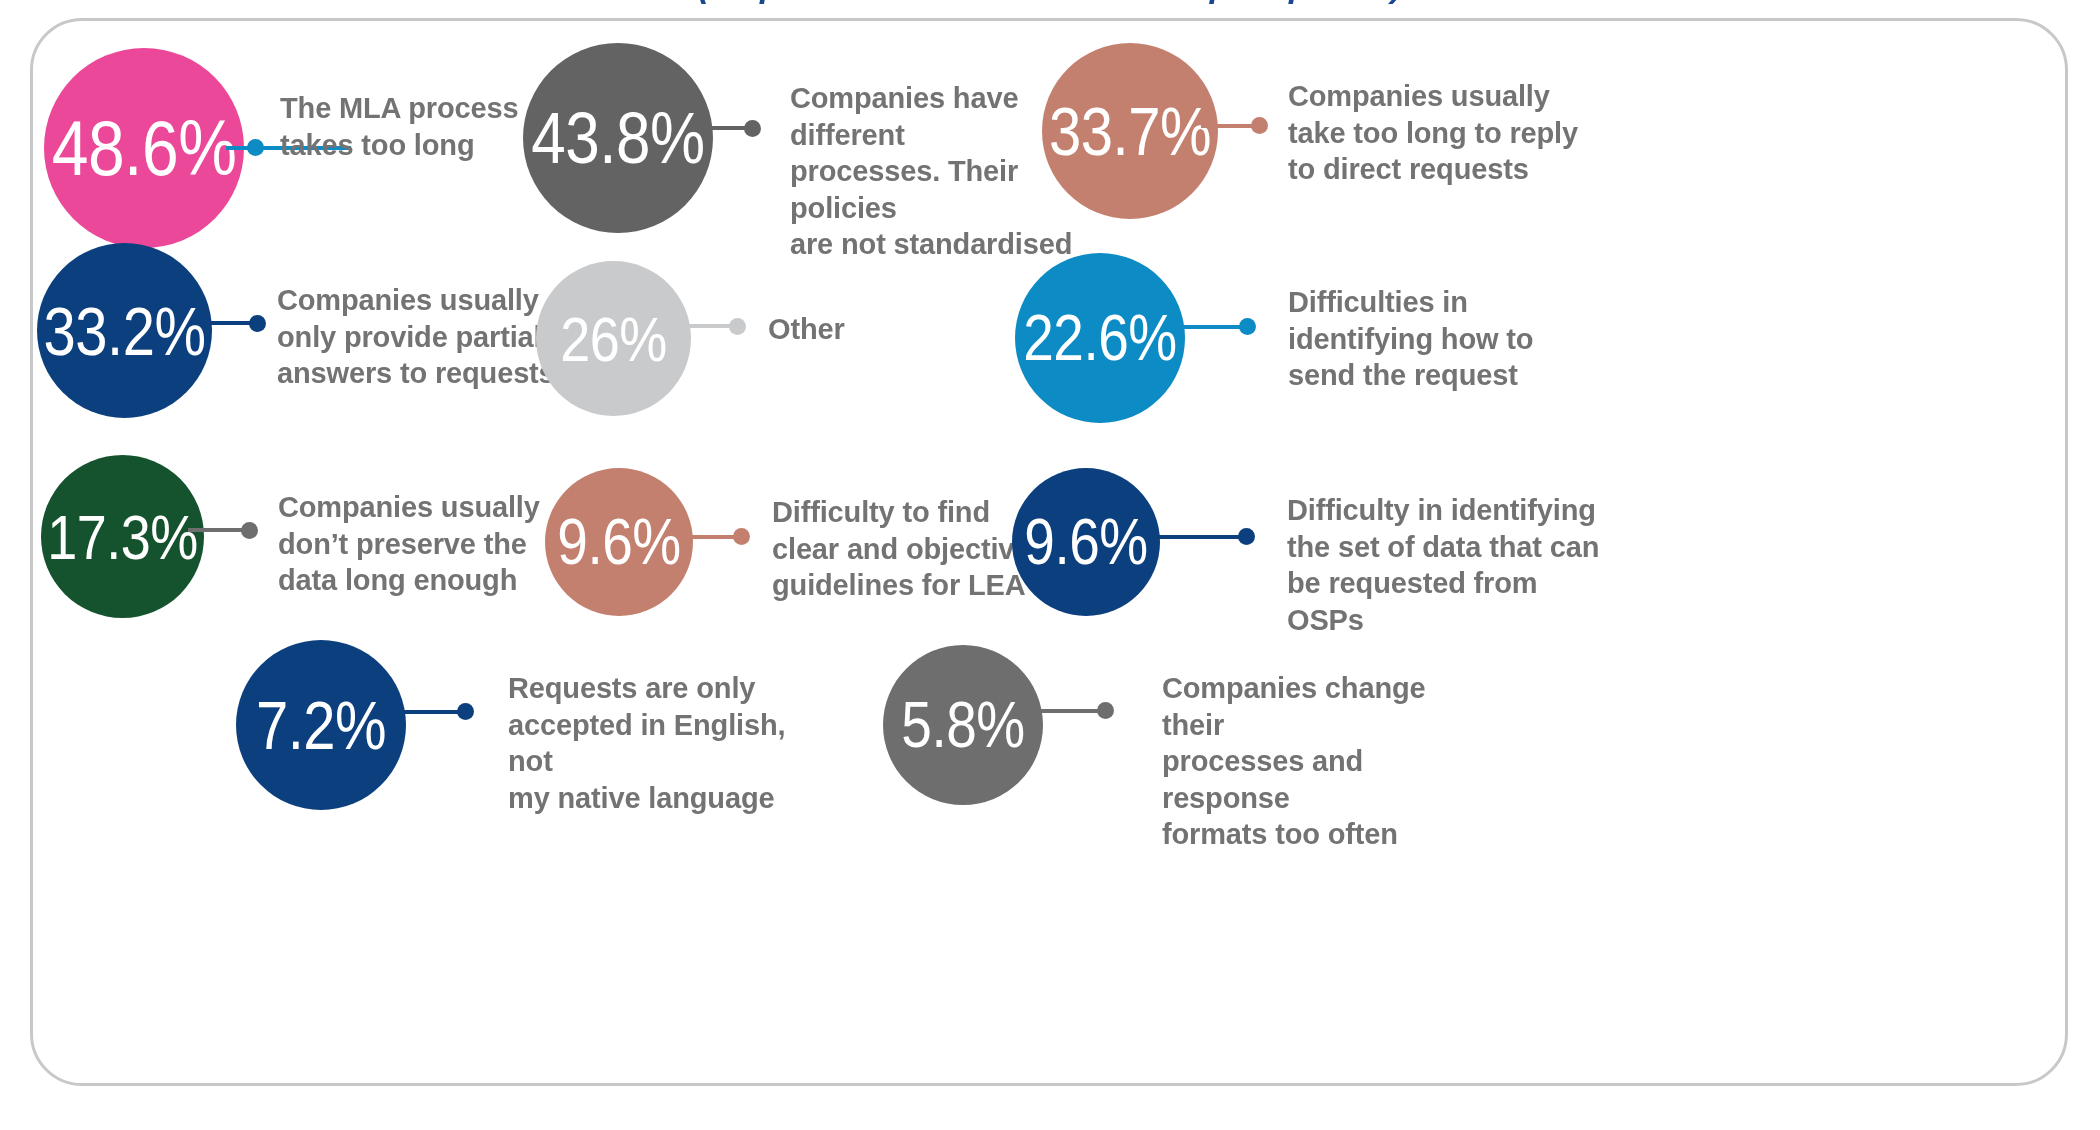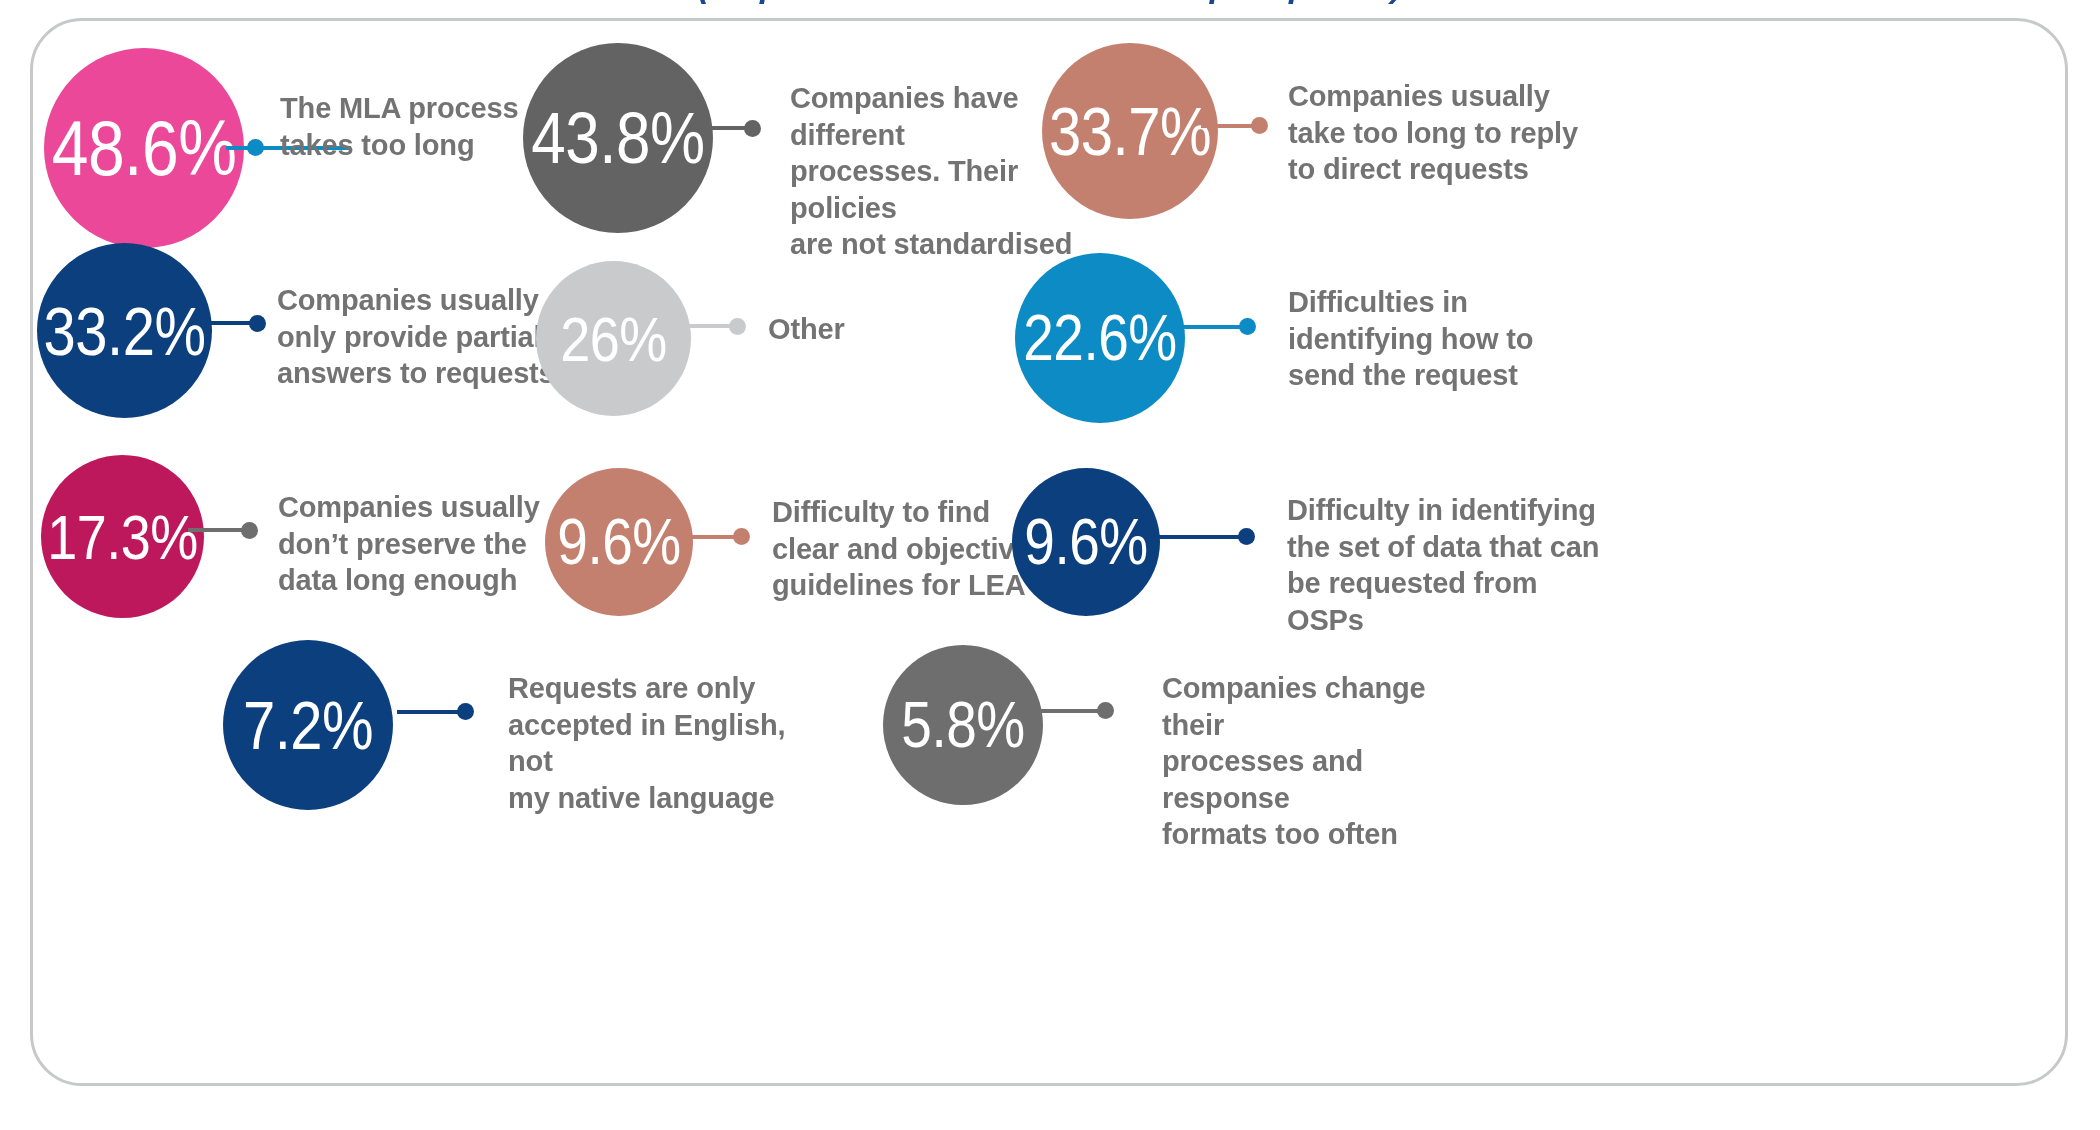--- a/index.html
+++ b/index.html
@@ -162,21 +162,21 @@
       <span class="bubble-value" style="font-size:55px;">22.6%</span>
     </div>
     <div class="connector" style="left:1170px; top:325px; width:75px; background:#0d8bc4;"></div>
     <div class="knob" style="left:1239px; top:318px; background:#0d8bc4;"></div>
     <div class="label" style="left:1288px; top:284px; width:300px;">Difficulties in
 identifying how to
 send the request</div>
   </div>
 
   <div class="item">
-    <div class="bubble" style="left:41px; top:455px; width:163px; height:163px; background:#be185d;">
+    <div class="bubble" style="left:41px; top:455px; width:163px; height:163px; background:#14532d;">
       <span class="bubble-value" style="font-size:54px;">17.3%</span>
     </div>
     <div class="connector" style="left:188px; top:528px; width:62px; background:#6e6e6e;"></div>
     <div class="knob" style="left:241px; top:522px; background:#6e6e6e;"></div>
     <div class="label" style="left:278px; top:489px; width:300px;">Companies usually
 don’t preserve the
 data long enough</div>
   </div>
 
   <div class="item">
@@ -195,21 +195,21 @@
       <span class="bubble-value" style="font-size:55px;">9.6%</span>
     </div>
     <div class="connector" style="left:1147px; top:535px; width:92px; background:#0c3f7e;"></div>
     <div class="knob" style="left:1238px; top:528px; background:#0c3f7e;"></div>
     <div class="label" style="left:1287px; top:492px; width:330px;">Difficulty in identifying
 the set of data that can
 be requested from OSPs</div>
   </div>
 
   <div class="item">
-    <div class="bubble" style="left:223px; top:640px; width:170px; height:170px; background:#0c3f7e;">
+    <div class="bubble" style="left:236px; top:640px; width:170px; height:170px; background:#0c3f7e;">
       <span class="bubble-value" style="font-size:58px;">7.2%</span>
     </div>
     <div class="connector" style="left:397px; top:710px; width:70px; background:#0c3f7e;"></div>
     <div class="knob" style="left:457px; top:703px; background:#0c3f7e;"></div>
     <div class="label" style="left:508px; top:670px; width:310px;">Requests are only
 accepted in English, not
 my native language</div>
   </div>
 
   <div class="item">

